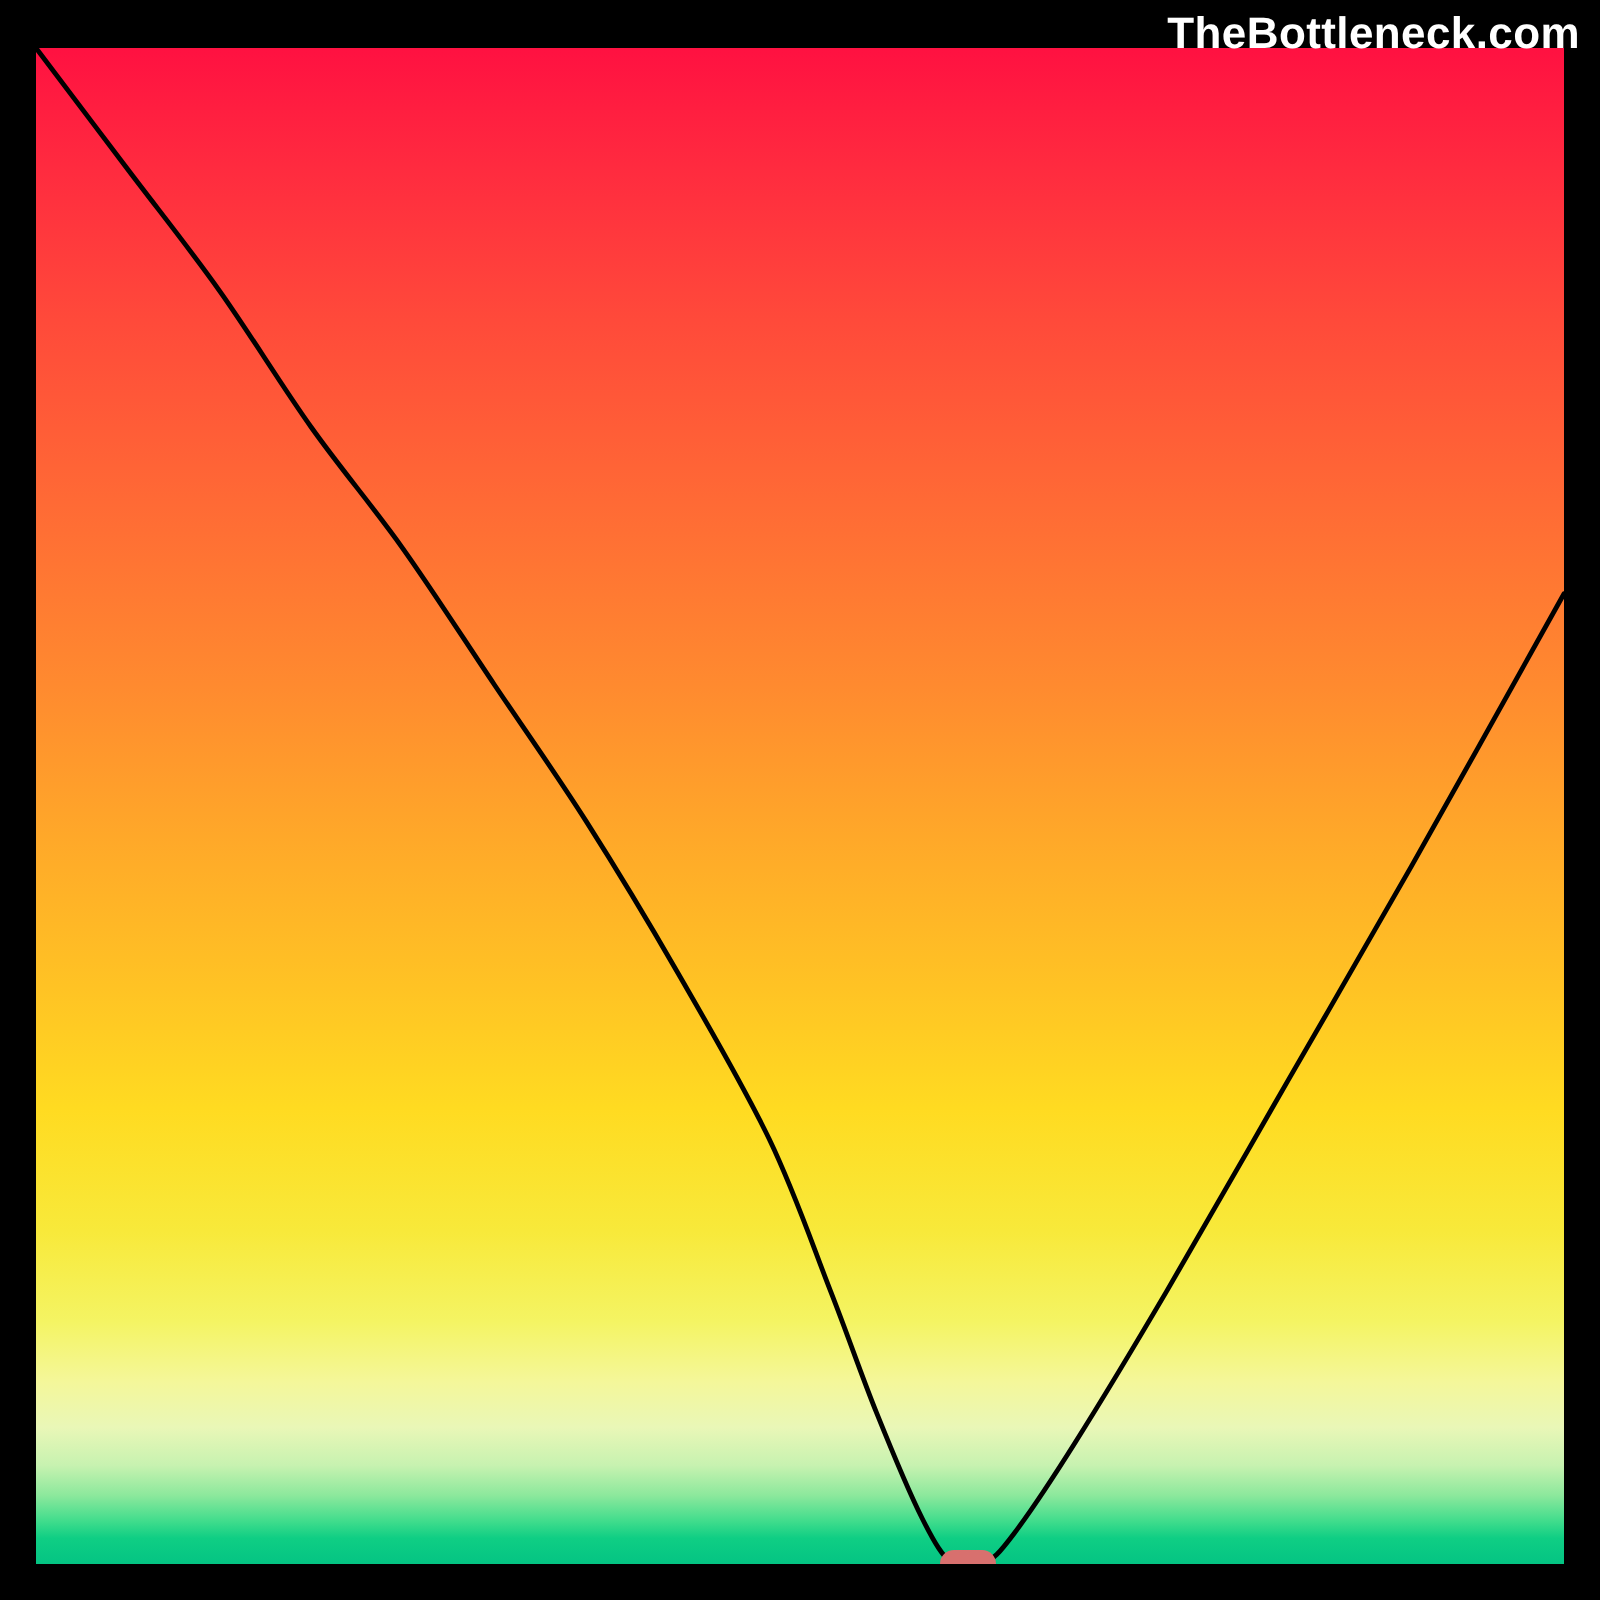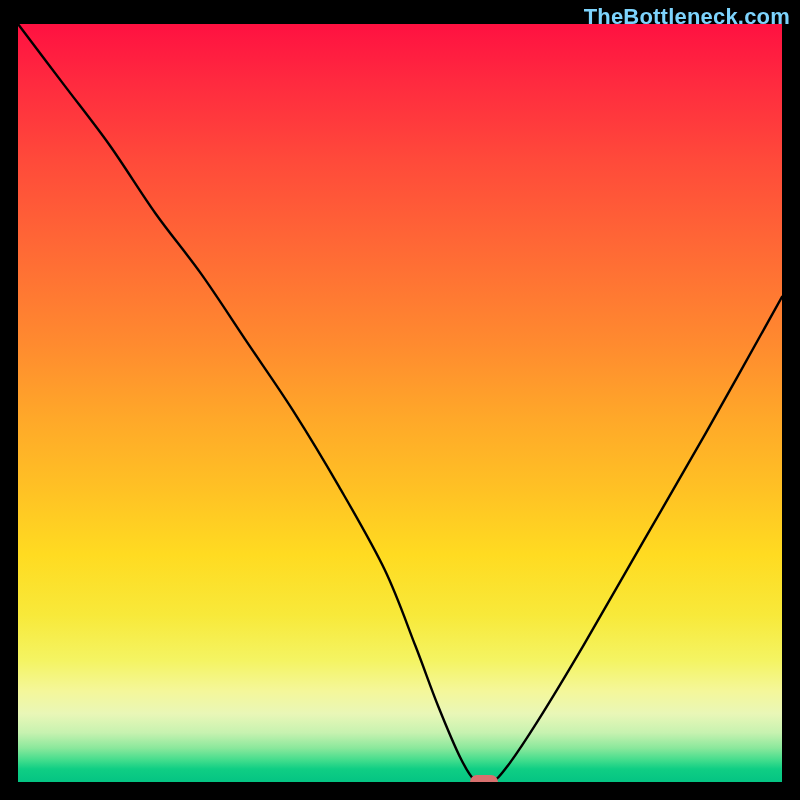--- a/index.html
+++ b/index.html
@@ -14,21 +14,21 @@
   .frame {
     position: relative;
     width: 800px;
     height: 800px;
     background: #000;
   }
   .watermark {
     position: absolute;
     top: 4px;
     right: 10px;
-    color: #7dd3fc;
+    color: #ffffff;
     font-size: 22px;
     font-weight: 600;
     letter-spacing: 0.2px;
     z-index: 50;
     user-select: none;
   }
   .plot {
     position: absolute;
     left: 18px;
     top: 24px;

